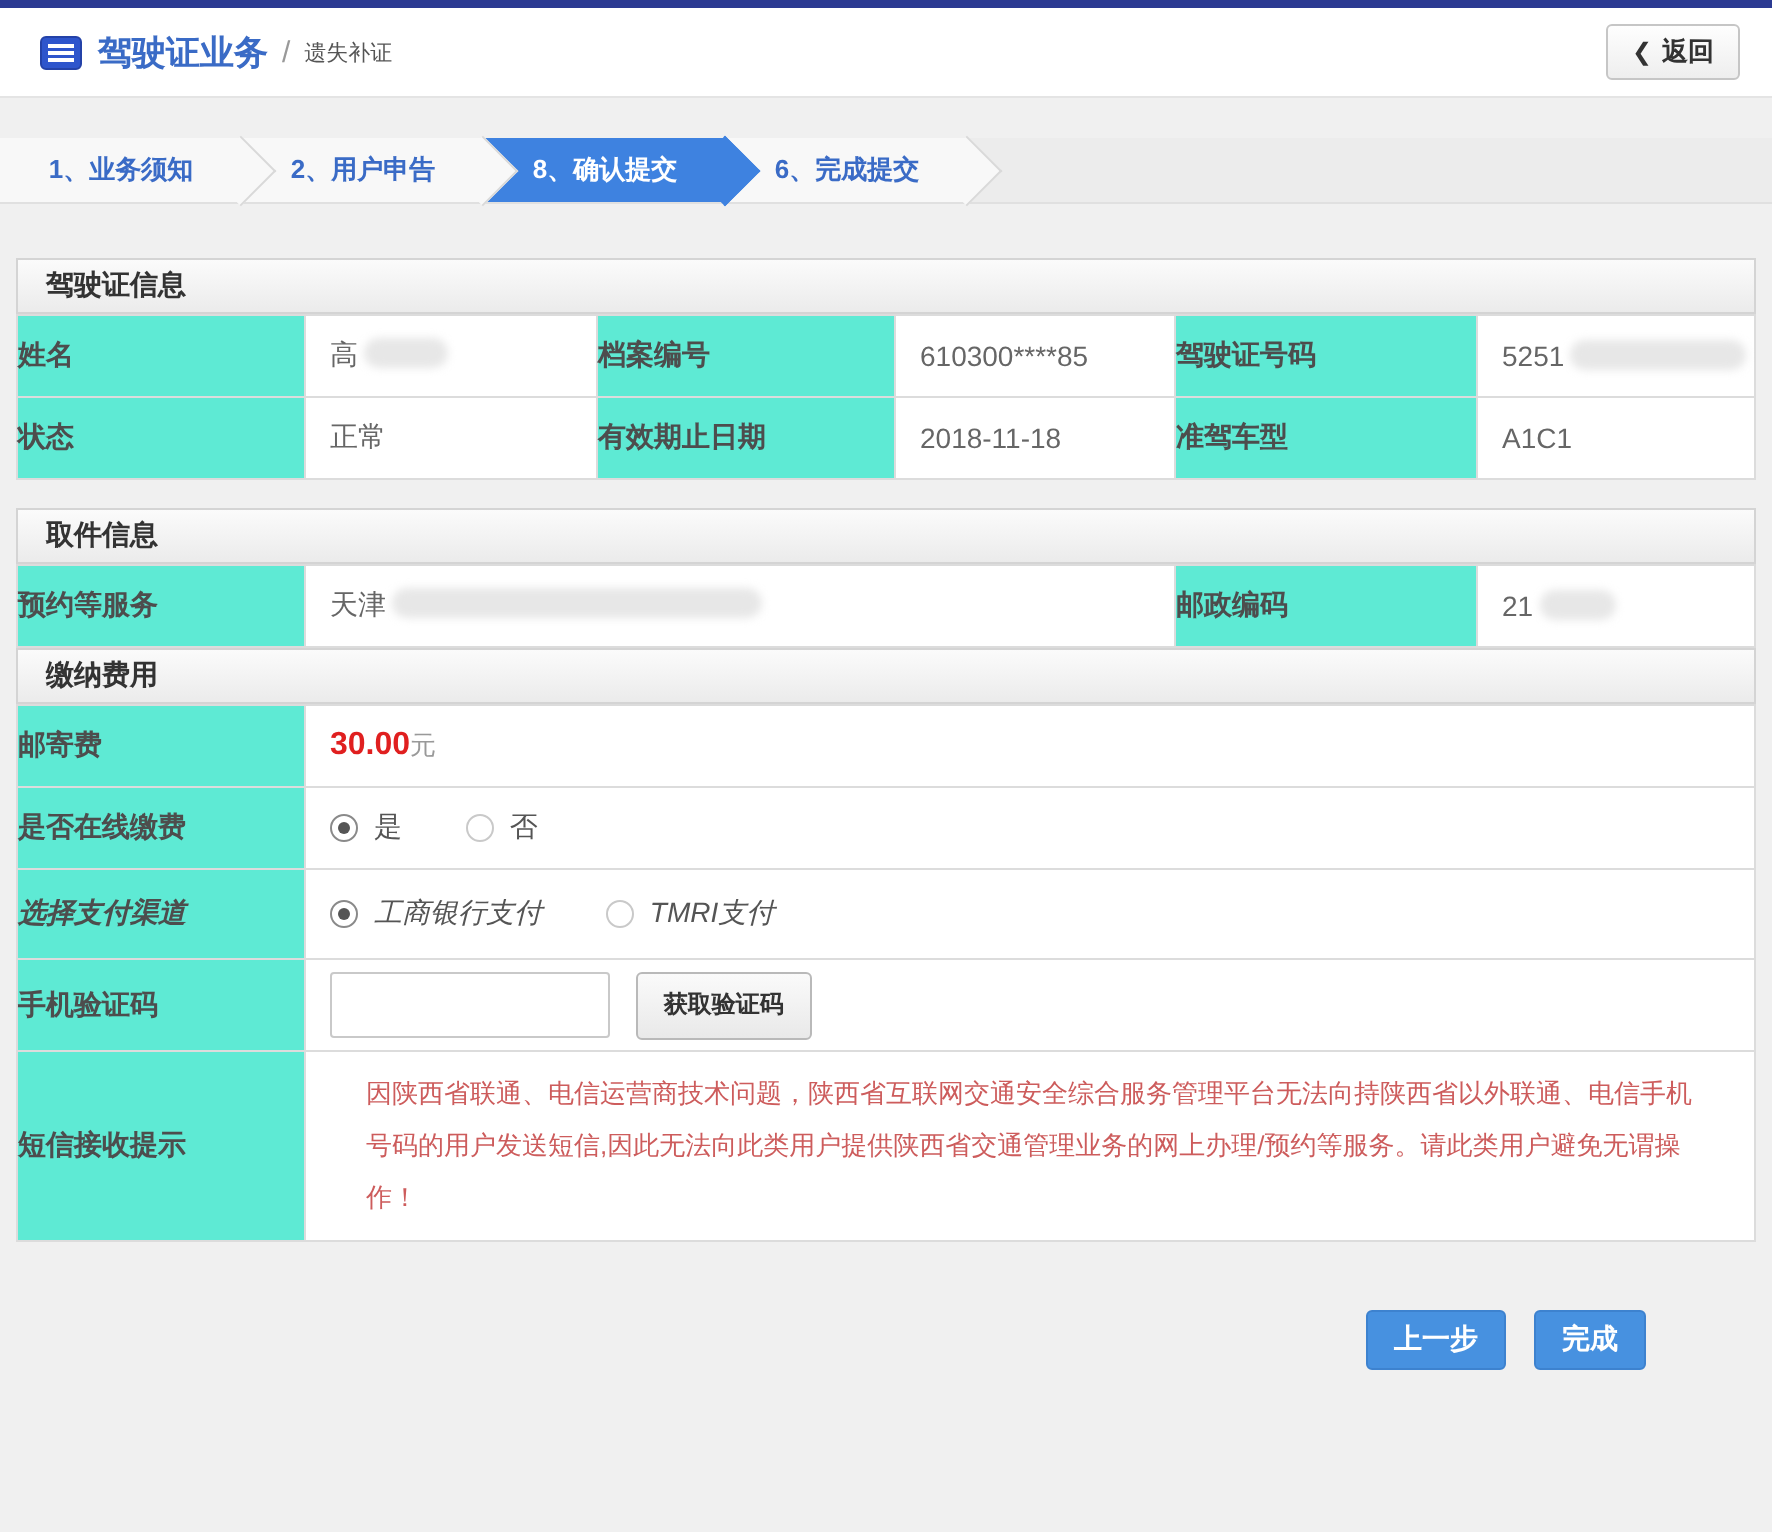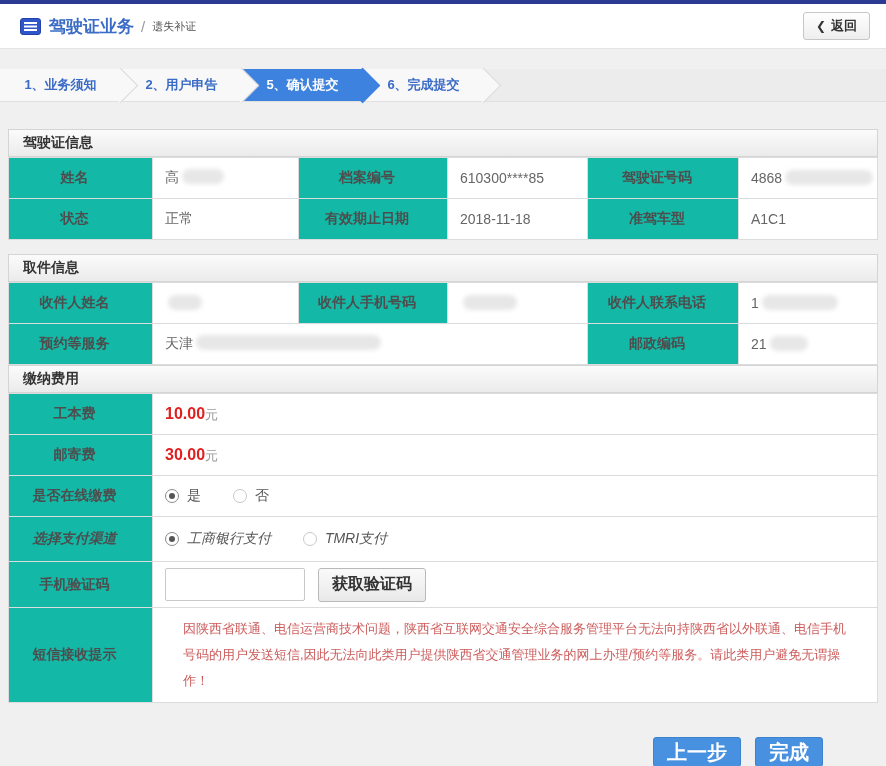--- a/index.html
+++ b/index.html
@@ -48,21 +48,21 @@
   
   .sec { margin:0 8px; }
   .mt27 { margin-top:27px; } .mt14 { margin-top:14px; } .mt15 { }
   .sec-hd {
     height:28px; background:linear-gradient(#fbfbfb,#ebebeb);
     border:1px solid #d4d4d4; display:flex; align-items:center;
     padding-left:14px; font-size:14px; font-weight:bold; color:#333;
   }
   table { width:100%; border-collapse:collapse; background:#fff; table-layout:fixed; }
   td { border:1px solid #dcdcdc; font-size:14px; height:41px; }
-  td.lbl { background:#14b8a6; text-align:center; padding-right:12px; color:#4d4d4d; font-weight:bold; }
+  td.lbl { background:#5eead4; text-align:left; padding-right:12px; color:#4d4d4d; font-weight:bold; }
   td.val { padding-left:12px; color:#666; }
   tr.h45 td { height:45px;font-style:italic; } tr.h46 td { height:46px; }
   .redact {
     display:inline-block; height:15px; background:#e7e7e7; border-radius:8px;
     filter:blur(2px); vertical-align:-2px; margin-left:3px;
   }
   
   .amt  { color:#e01f1f; font-weight:bold; font-size:16px; }
   .unit { color:#999; font-size:13px; }
   .ropt { display:inline-flex; align-items:center; gap:8px; margin-right:28px; color:#555; cursor:pointer; }
@@ -75,29 +75,29 @@
     content:''; position:absolute; left:3px; top:3px; width:6px; height:6px;
     border-radius:50%; background:#555;
   }
   .cap-input {
     width:140px; height:33px; border:1px solid #c9c9c9; border-radius:2px;
     padding:0 8px; font-size:14px; font-family:inherit; color:#555; vertical-align:middle;
   }
   .cap-btn {
     height:34px; padding:0 13px; margin-left:9px; vertical-align:middle;
     background:linear-gradient(#fafafa,#e9e9e9); border:1px solid #b9b9b9; border-radius:3px;
-    font-family:inherit; font-weight:bold; font-size:16px; color:#333; cursor:pointer;
+    font-family:inherit; font-weight:bold; font-size:12px; color:#333; cursor:pointer;
   }
   td.notice-cell { padding:8px 30px; line-height:26px; color:#cd5c5c; font-size:13px; height:auto; }
   
   .footer { display:flex; justify-content:flex-end; gap:14px; margin:34px 63px 0 0; }
   .btn-blue {
     min-width:49px; height:30px; padding:0 13px;
     background:#4791e0; border:1px solid #3d82cf; border-radius:3px;
-    color:#fff; font-family:inherit; font-weight:bold; font-size:20px; cursor:pointer;
+    color:#fff; font-family:inherit; font-weight:bold; font-size:14px; cursor:pointer;
   }
 </style>
 </head>
 <body>
 
 <div class="topbar"></div>
 
 <header class="hdr">
   <span class="hdr-icon">
     <svg width="21" height="17" viewBox="0 0 21 17">
@@ -117,21 +117,21 @@
 </header>
 
 <div class="steps">
   <div class="step">
       <span class="stp-lbl">1、业务须知</span>
     </div>
   <div class="step">
       <span class="stp-lbl">2、用户申告</span>
     </div>
   <div class="step active">
-      <span class="stp-lbl">5、确认提交</span>
+      <span class="stp-lbl">8、确认提交</span>
     </div>
   <div class="step">
       <span class="stp-lbl">6、完成提交</span>
     </div>
   <div class="step-tail"></div>
 </div>
 
 <div class="sec mt27">
   <div class="sec-hd">驾驶证信息</div>
   <table>
@@ -143,21 +143,21 @@
         <col style="width:151px">
         <col>
       </colgroup>
     <tbody>
         <tr>
       <td class="lbl">姓名</td>
       <td class="val"><span>高</span><span class="redact" style="width:42px"></span></td>
       <td class="lbl">档案编号</td>
       <td class="val">610300****85</td>
       <td class="lbl">驾驶证号码</td>
-      <td class="val"><span>4868</span><span class="redact" style="width:88px"></span></td>
+      <td class="val"><span>5251</span><span class="redact" style="width:88px"></span></td>
     </tr>
     <tr>
       <td class="lbl">状态</td>
       <td class="val">正常</td>
       <td class="lbl">有效期止日期</td>
       <td class="val">2018-11-18</td>
       <td class="lbl">准驾车型</td>
       <td class="val">A1C1</td>
     </tr>
   </tbody>
@@ -169,50 +169,38 @@
   <table>
     <colgroup>
         <col style="width:144px">
         <col style="width:146px">
         <col style="width:149px">
         <col style="width:140px">
         <col style="width:151px">
         <col>
       </colgroup>
     <tbody>
-        <tr>
-      <td class="lbl">收件人姓名</td>
-      <td class="val"><span></span><span class="redact" style="width:34px"></span></td>
-      <td class="lbl">收件人手机号码</td>
-      <td class="val"><span></span><span class="redact" style="width:54px"></span></td>
-      <td class="lbl">收件人联系电话</td>
-      <td class="val"><span>1</span><span class="redact" style="width:76px"></span></td>
-    </tr>
     <tr>
       <td class="lbl">预约等服务</td>
       <td class="val" colspan="3"><span>天津</span><span class="redact" style="width:185px"></span></td>
       <td class="lbl">邮政编码</td>
       <td class="val"><span>21</span><span class="redact" style="width:38px"></span></td>
     </tr>
   </tbody>
     </table>
 </div>
 
 <div class="sec mt15">
   <div class="sec-hd">缴纳费用</div>
   <table>
     <colgroup>
         <col style="width:144px">
         <col>
       </colgroup>
     <tbody>
-        <tr>
-      <td class="lbl">工本费</td>
-      <td class="val"><span class="amt">10.00</span><span class="unit">元</span></td>
-    </tr>
     <tr>
       <td class="lbl">邮寄费</td>
       <td class="val"><span class="amt">30.00</span><span class="unit">元</span></td>
     </tr>
     <tr>
       <td class="lbl">是否在线缴费</td>
       <td class="val">
         <span class="ropt">
               <span class="radio checked"></span>
               <span>是</span>

